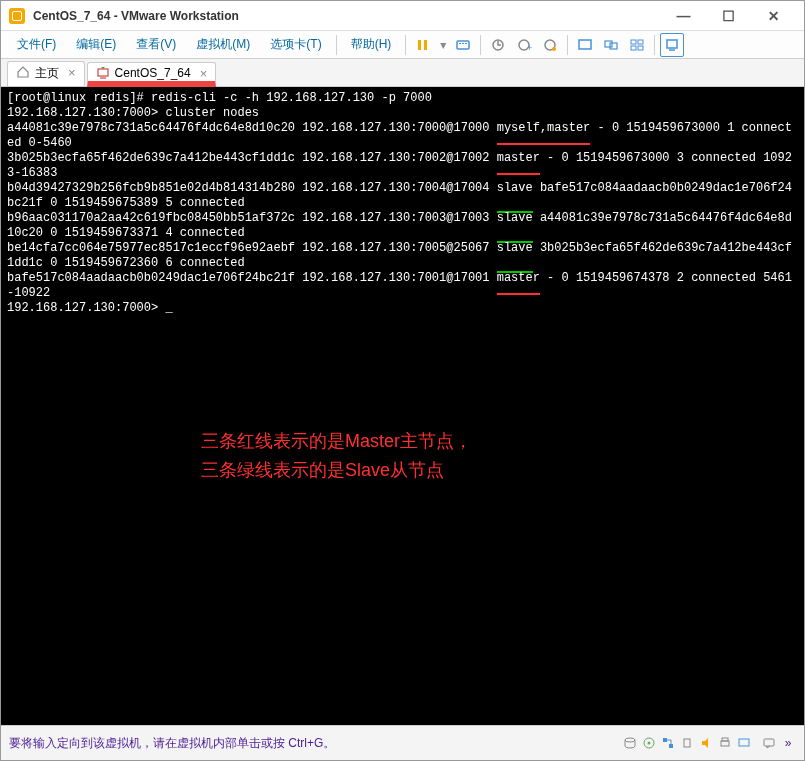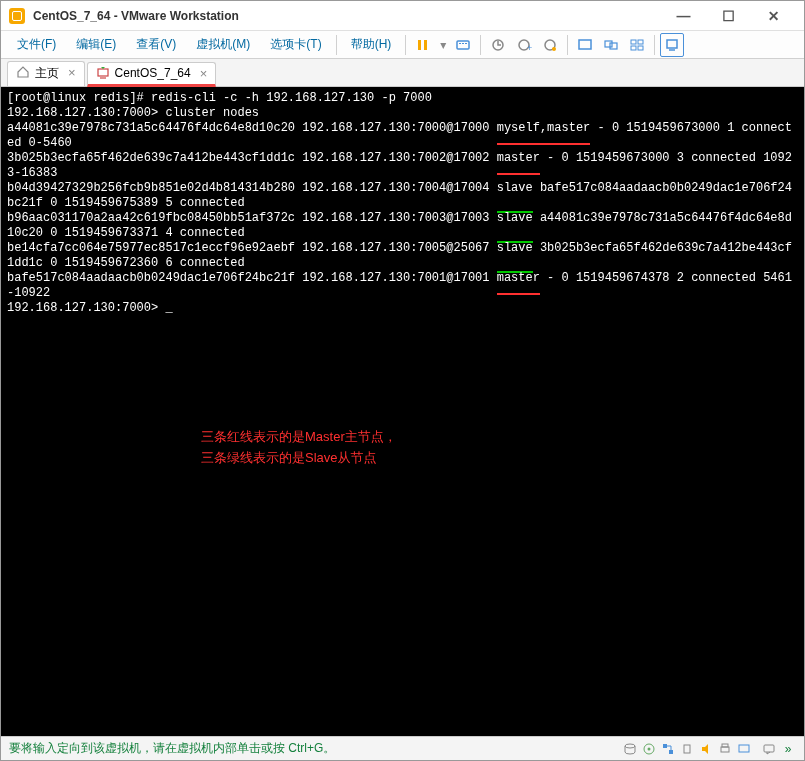--- a/index.html
+++ b/index.html
@@ -9,29 +9,29 @@
     .titlebar .app-icon::before { content: ''; width: 8px; height: 8px; border: 1.5px solid #fff; border-radius: 2px; }
     .titlebar .title { flex: 1; color: #333; }
     .titlebar .win-btn { width: 45px; height: 30px; display: flex; align-items: center; justify-content: center; color: #555; cursor: pointer; font-size: 14px; }
     .menubar { height: 28px; background: #fdfdfd; display: flex; align-items: center; padding: 0 6px; gap: 0; border-bottom: 1px solid #d0d0d0; }
     .menubar .menu-item { padding: 4px 10px; cursor: pointer; color: #0369a1; }
     .menubar .sep { width: 1px; height: 20px; background: #d0d0d0; margin: 0 4px; }
     .menubar .tool-btn { width: 24px; height: 24px; display: flex; align-items: center; justify-content: center; cursor: pointer; border-radius: 2px; margin: 0 1px; color: #555; }
     .pause-btn svg { width: 14px; height: 14px; }
     .tabbar { height: 28px; background: #f4f4f4; display: flex; align-items: flex-end; padding: 0 6px; border-bottom: 1px solid #ccc; }
     .tab { height: 25px; background: #fff; border: 1px solid #ccc; border-bottom: none; padding: 3px 8px; margin-right: 2px; display: flex; align-items: flex-start; gap: 5px; cursor: pointer; font-size: 12px; border-radius: 3px 3px 0 0; }
-    .tab.active { background: #fff; border-bottom: 3px solid #ef4444; margin-bottom: -1px; }
+    .tab.active { background: #fff; border-bottom: 6px solid #ef4444; margin-bottom: -1px; }
     .tab .tab-icon { width: 14px; height: 14px; display: flex; align-items: center; justify-content: center; }
     .tab .close-x { color: #888; font-size: 13px; margin-left: 4px; }
     .terminal-area { flex: 1; background: #000; color: #fff; font-family: "Consolas", "Courier New", monospace; font-size: 12px; line-height: 1.25; padding: 4px 6px; overflow: hidden; position: relative; white-space: pre-wrap; word-break: break-all; }
-    .terminal-area .annotation { color: #ff3030; position: absolute; left: 200px; top: 340px; font-family: "Microsoft YaHei", sans-serif; font-size: 13px; line-height: 1.6; }
+    .terminal-area .annotation { color: #ff3030; position: absolute; left: 200px; top: 340px; font-family: "Microsoft YaHei", sans-serif; font-size: 18px; line-height: 1.6; }
     .underline-red { border-bottom: 2px solid #ff3030; padding-bottom: 8px; }
     .underline-green { border-bottom: 2px solid #00c800; padding-bottom: 16px; }
     @keyframes blink { 50% { opacity: 0; } }
-    .statusbar { height: 24px; background: #f4f4f4; border-top: 1px solid #ccc; display: flex; align-items: center; padding: 0 8px; font-size: 12px; color: #15803d; }
+    .statusbar { height: 35px; background: #f4f4f4; border-top: 1px solid #ccc; display: flex; align-items: center; padding: 0 8px; font-size: 12px; color: #4c1d95; }
     .statusbar .spacer { flex: 1; }
     .statusbar .status-icons { display: flex; gap: 3px; align-items: center; }
     .status-icons span { width: 16px; height: 16px; display: inline-flex; align-items: center; justify-content: center; cursor: pointer; }
   </style>
 </head>
 <body>
 
 <div class="titlebar">
   <div class="app-icon"></div>
   <div class="title">CentOS_7_64 - VMware Workstation</div>

